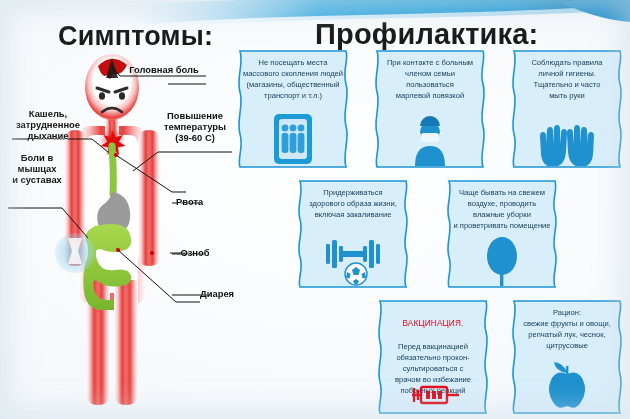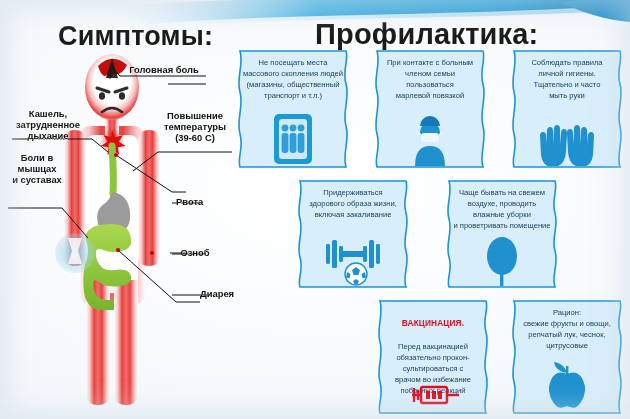--- a/index.html
+++ b/index.html
@@ -55,21 +55,21 @@
     position:absolute;
     box-sizing:border-box;
     color:#0d3b57;
   }
   .card .cardtext{
     position:absolute;left:8px;right:8px;top:9px;
     font-size:7.6px;line-height:1.45;text-align:center;
     color:#123d57;white-space:pre-line;font-weight:normal;
   }
   .card .cardtext .vacc{
-    color:#e2091a;font-weight:bold;font-size:8.2px;letter-spacing:.2px;
+    color:#e2091a;font-weight:normal;font-size:8.2px;letter-spacing:.2px;
   }
   .card .icon{
     position:absolute;left:0;right:0;bottom:4px;height:58px;
     display:flex;align-items:flex-end;justify-content:center;
   }
   .card svg{display:block;}
   .cardbg{position:absolute;inset:0;}
 </style>
 </head>
 <body>

